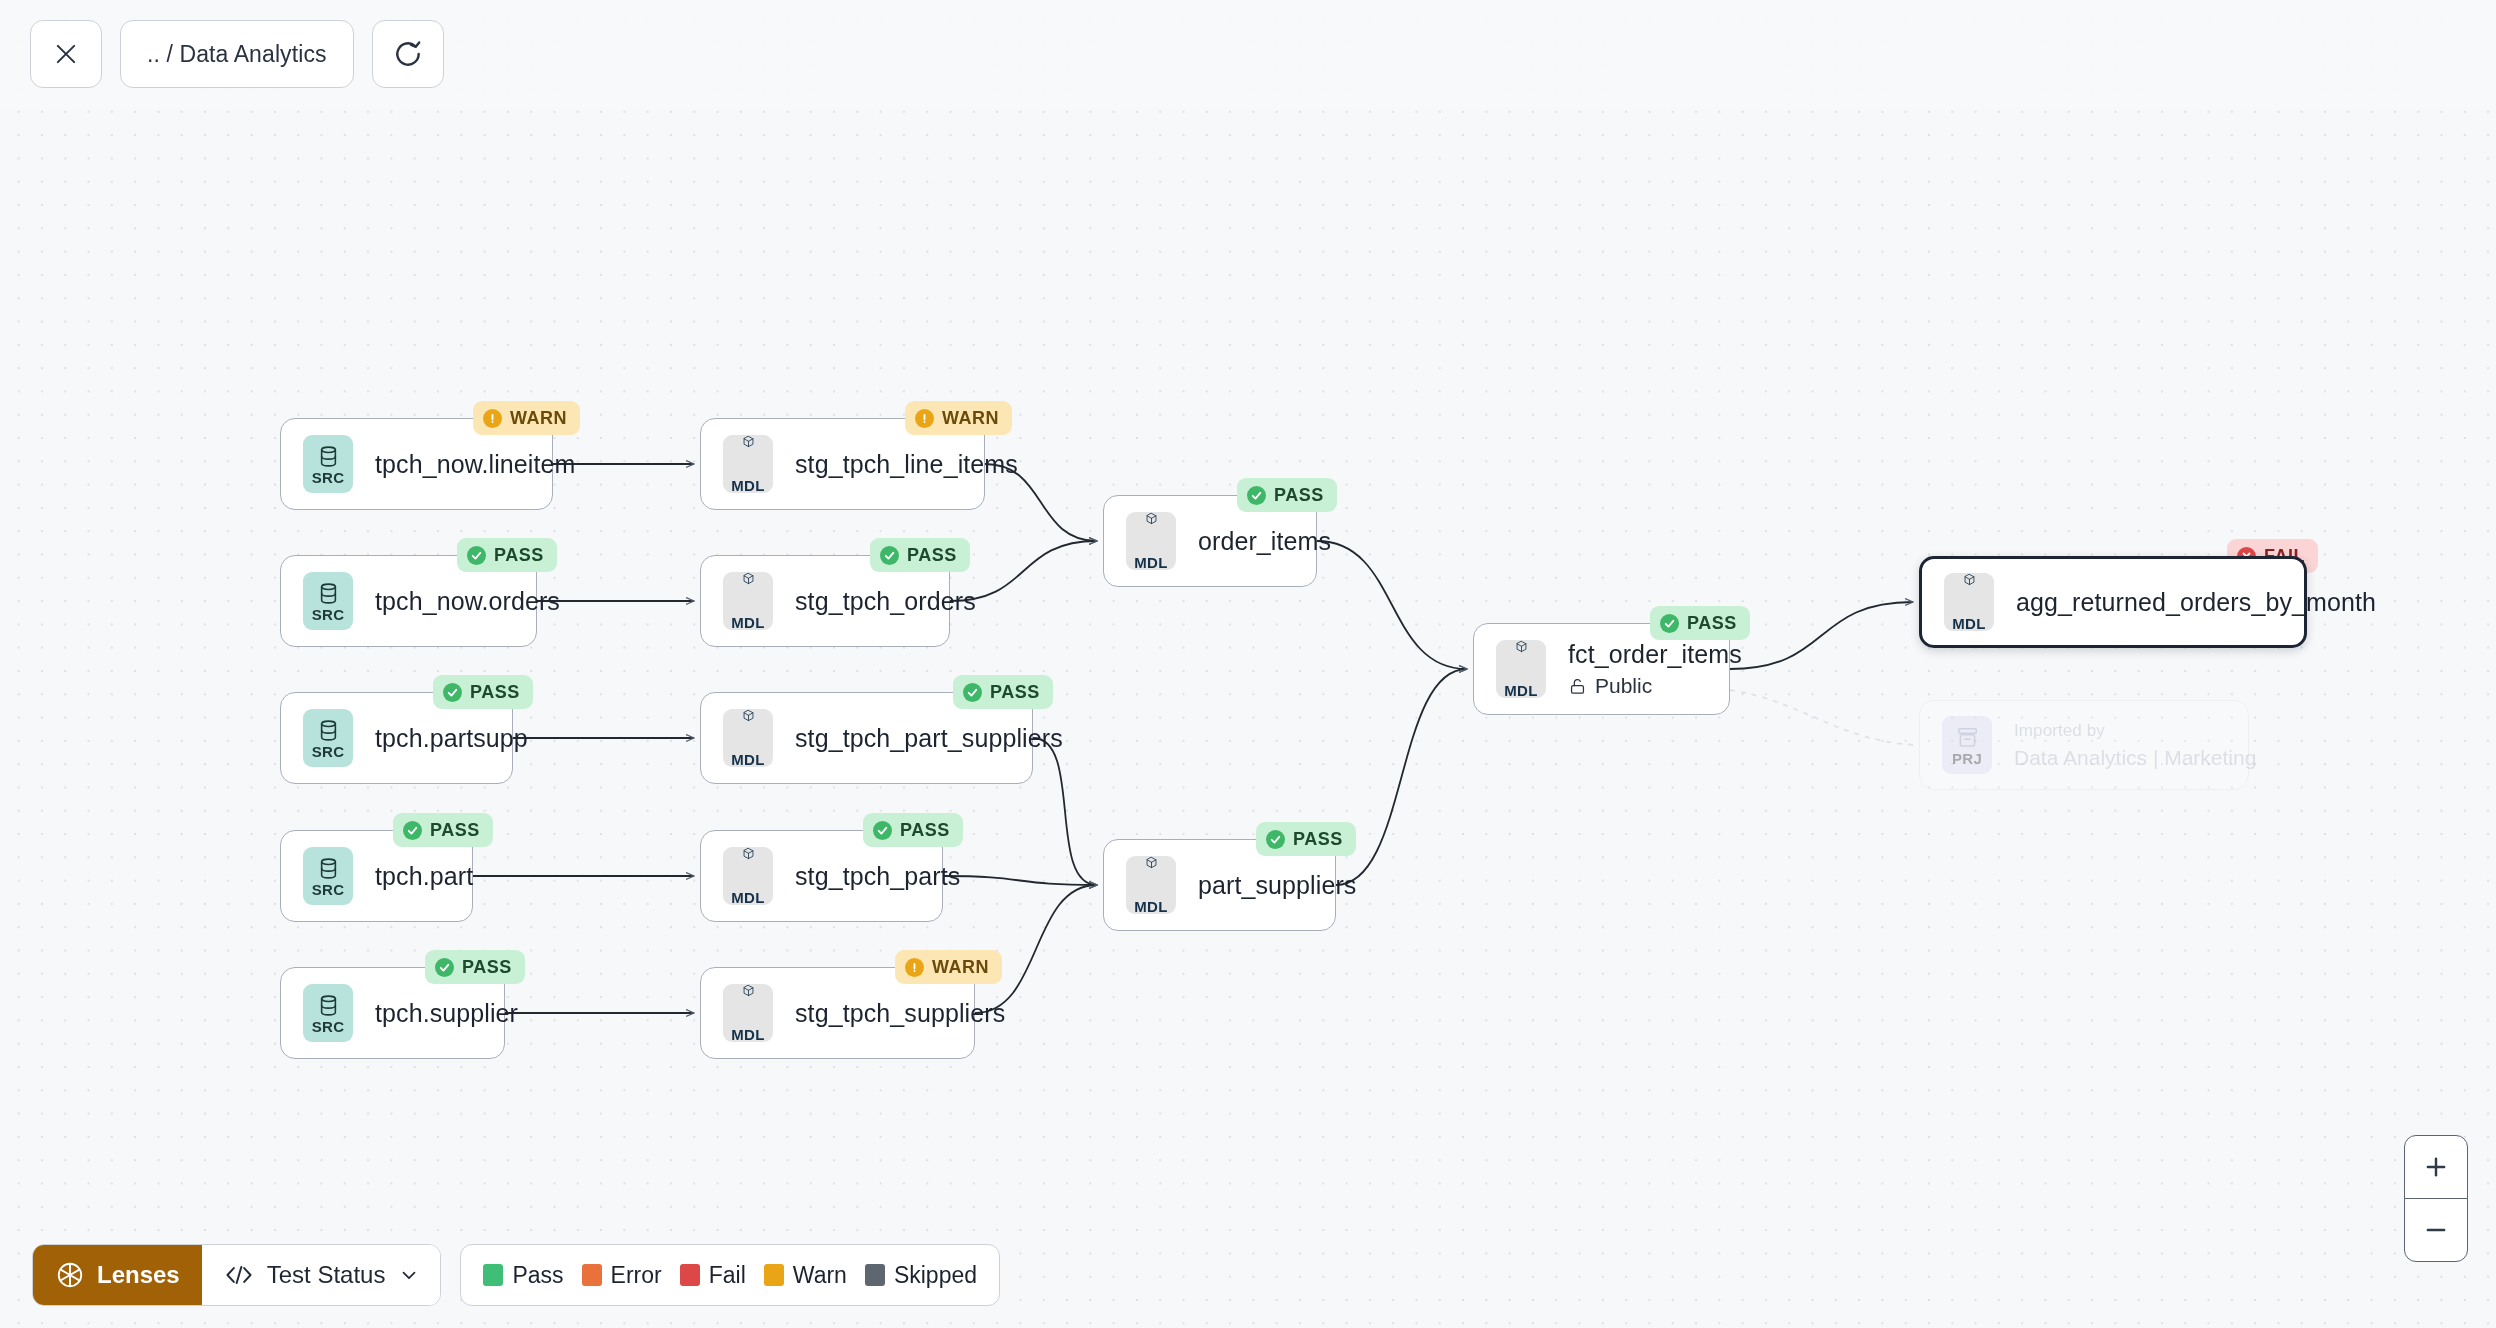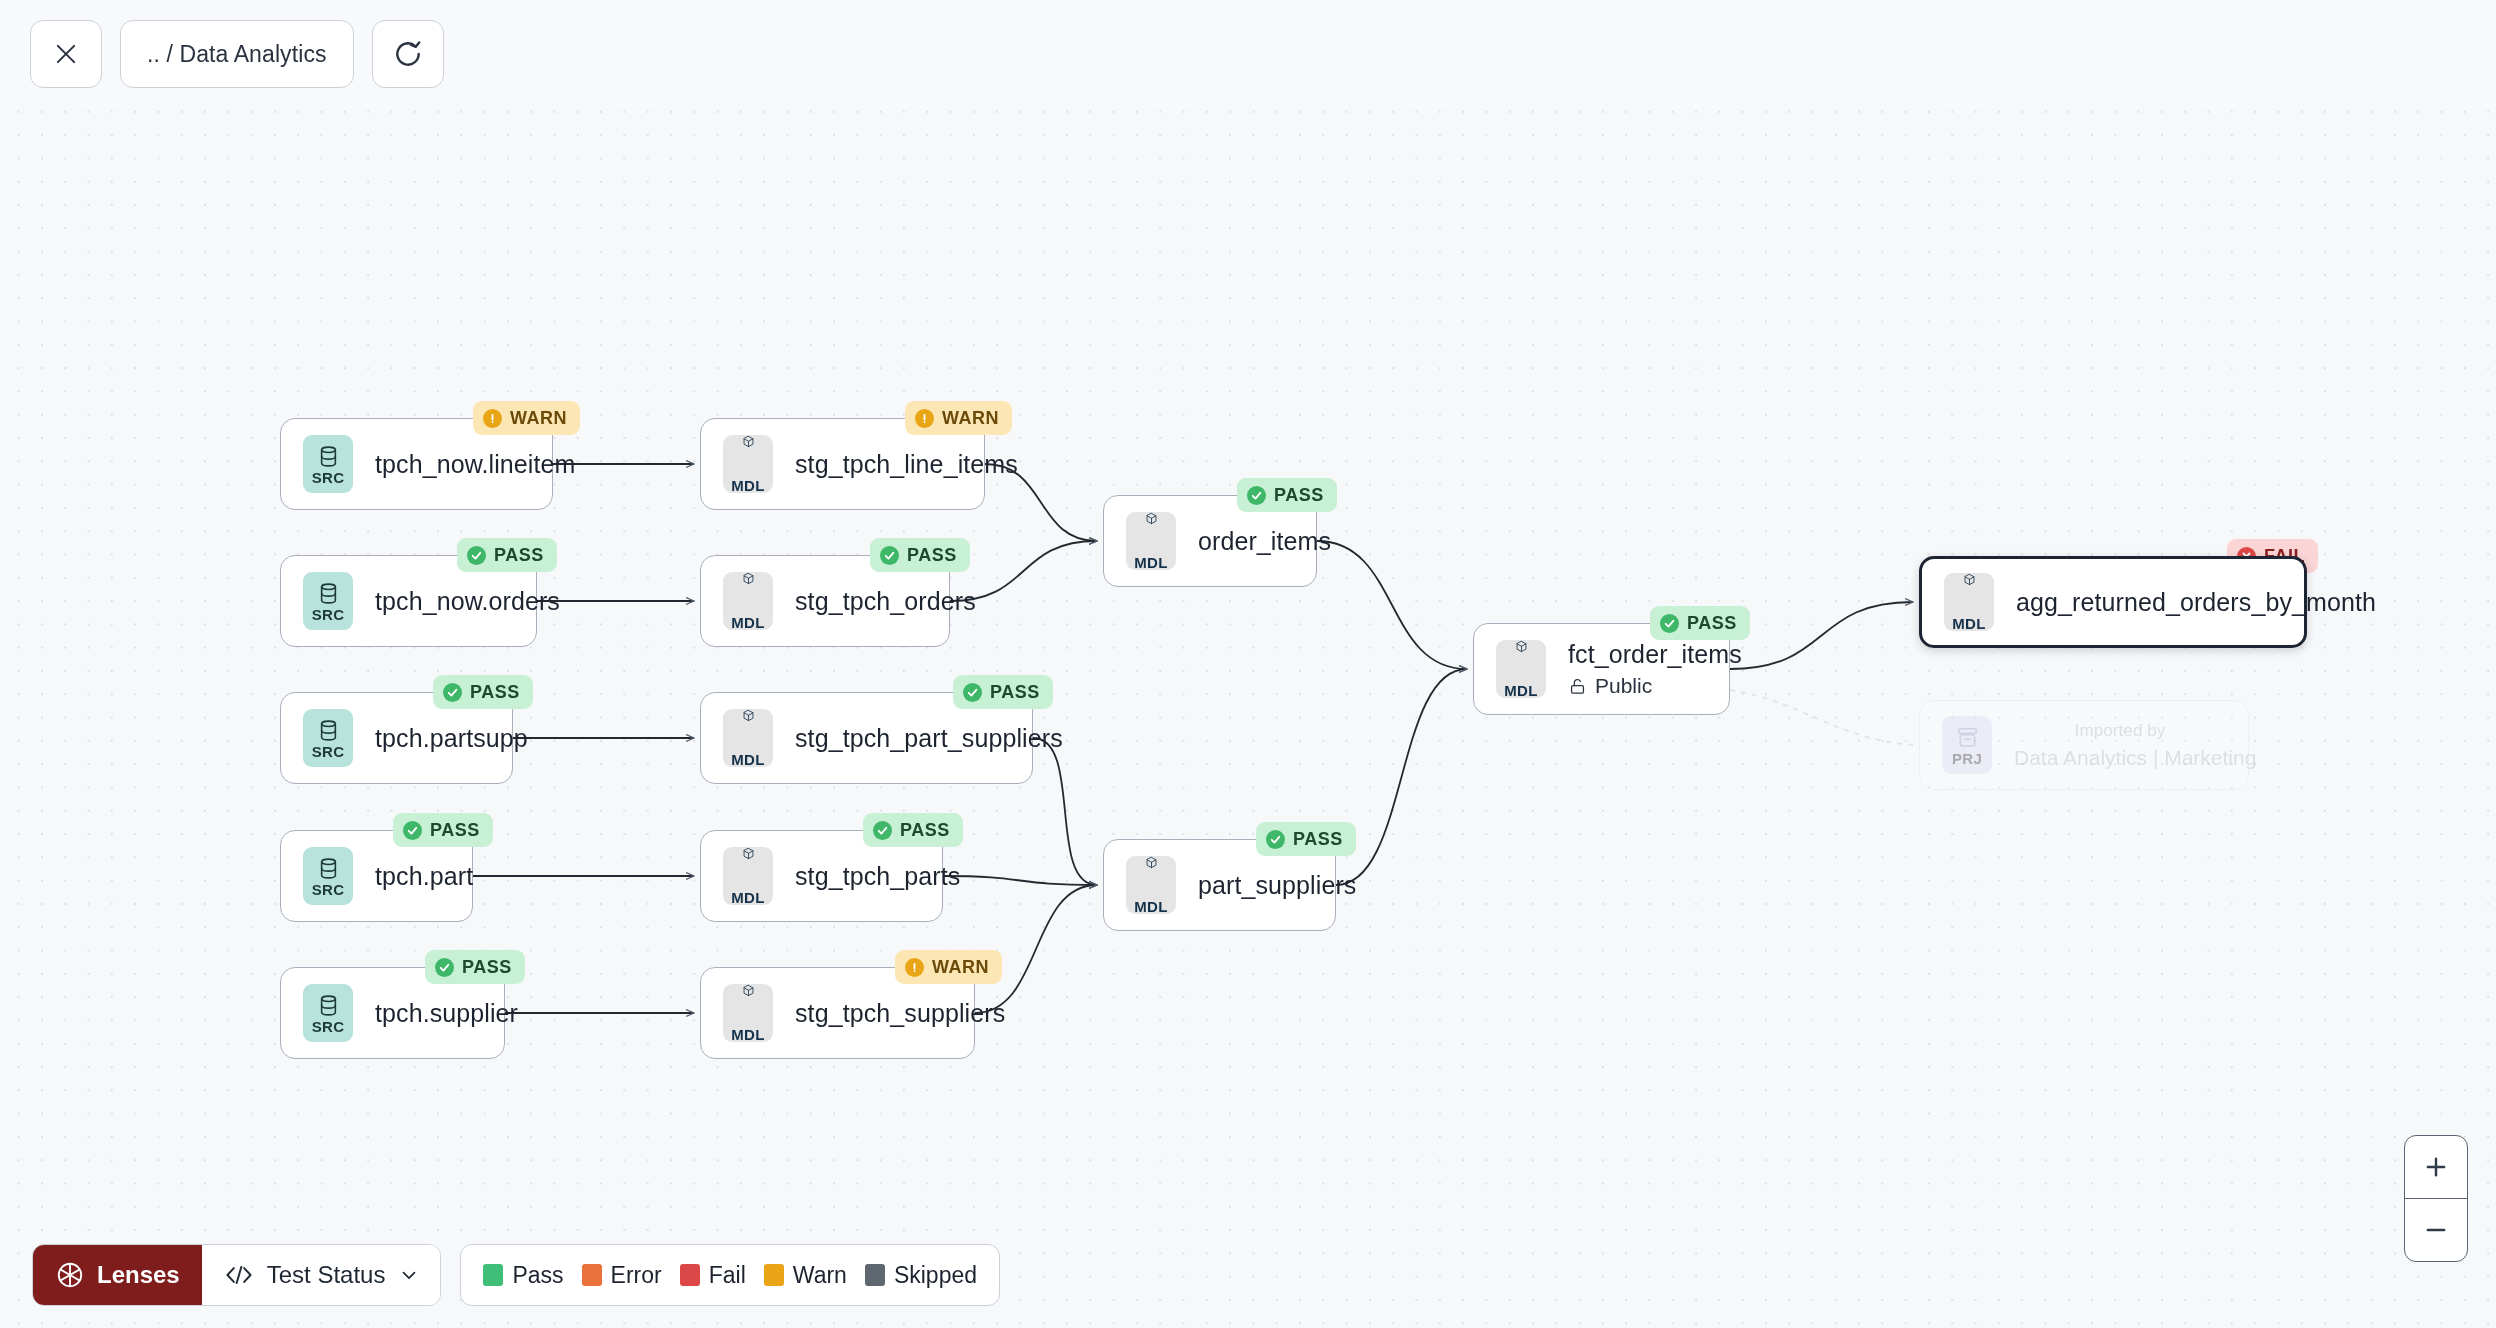--- a/index.html
+++ b/index.html
@@ -11,21 +11,20 @@
     background: #f7f8fa;
   }
   #app {
     position: relative;
     width: 2496px;
     height: 1328px;
     background-color: #f7f8fa;
     background-image: radial-gradient(#dcdfe5 1.4px, transparent 1.5px);
     background-size: 23.3px 23.3px;
     background-position: 7px 7px;
-    text-align: center;
   }
 
   
   .topbar {
     position: absolute;
     top: 0; left: 0;
     width: 2496px; height: 108px;
     background: rgba(247,248,250,0.92);
     display: flex;
     align-items: center;
@@ -177,21 +176,21 @@
   .lens-group {
     display: flex;
     align-items: stretch;
     height: 62px;
     border-radius: 12px;
     overflow: hidden;
     border: 1.5px solid #cdd2da;
     background: #fff;
   }
   .lenses {
-    background: #7f1d1d;
+    background: #a16207;
     color: #ffffff;
     display: flex; align-items: center; gap: 12px;
     padding: 12px 22px;
     font-size: 24px;
     font-weight: 600;
   }
   .teststatus {
     background: #ffffff;
     color: #1f2733;
     display: flex; align-items: center; gap: 13px;

